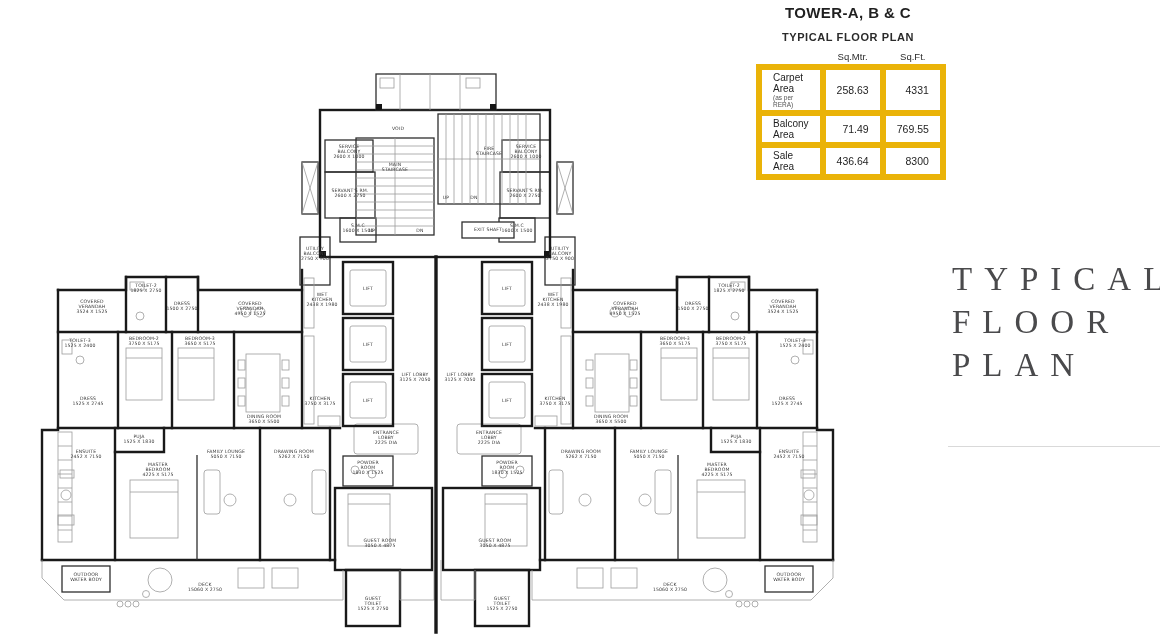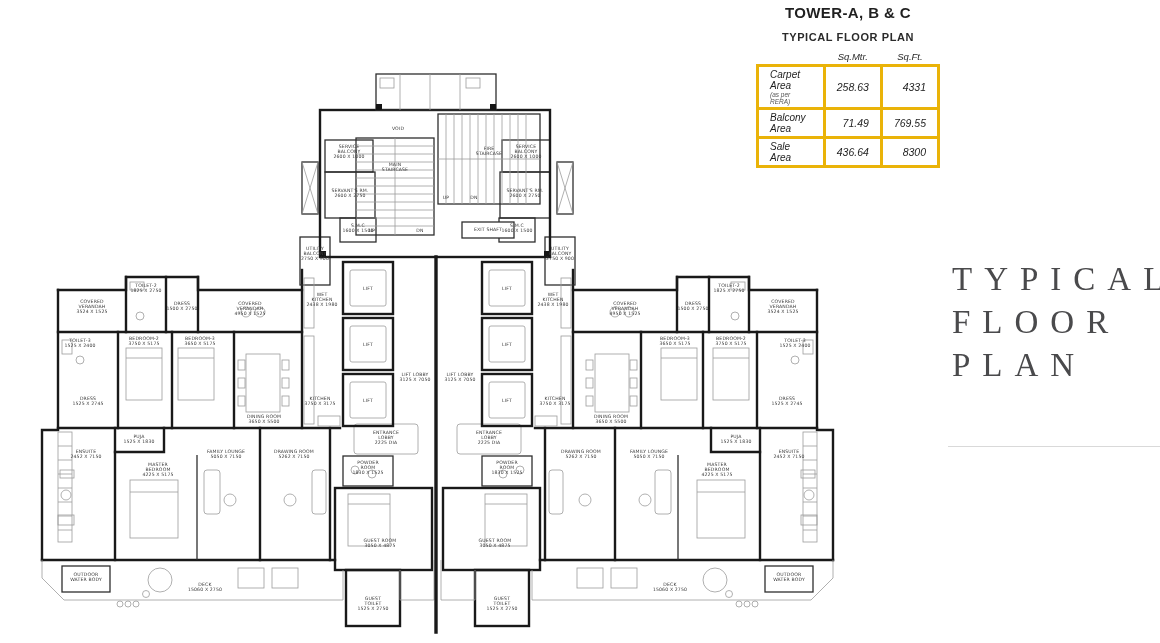--- a/index.html
+++ b/index.html
@@ -14,22 +14,22 @@
   .tn {stroke:#9c9c9c;stroke-width:0.8;fill:none;}
   .bk {fill:#151515;stroke:none;}
   .wh {fill:#ffffff;}
   .lbl{font:4.6px "DejaVu Sans",sans-serif;fill:#3a3a3a;text-anchor:middle;letter-spacing:.15px;}
 
   
   .hdr{position:absolute;left:756px;top:4px;width:184px;text-align:center;}
   .hdr-title{font-size:15px;font-weight:bold;letter-spacing:.4px;color:#1f1f1f;}
   .hdr-sub{font-size:11px;font-weight:bold;letter-spacing:.6px;color:#2a2a2a;margin-top:10px;}
   table.area{border-collapse:collapse;width:100%;margin-top:8px;font-size:10.5px;color:#1e1e1e;}
-  table.area thead th{border:none;font-weight:normal;font-size:9.5px;padding:0 0 2px 0;color:#2a2a2a;font-style:italic;}
-  table.area tbody td{border:3px solid #eab308;padding:2px 11px;font-style:italic;}
+  table.area thead th{border:none;font-weight:normal;font-size:9.5px;padding:0 0 2px 0;color:#2a2a2a;}
+  table.area tbody td{border:6px solid #eab308;padding:2px 11px;}
   td.lab{text-align:left;width:46%;font-size:10px;}
   td.val{text-align:right;width:27%;}
   .sublab{display:block;font-size:6.5px;color:#555;line-height:1.1;}
 
   
   .side-title{position:absolute;left:952px;top:258px;
       font-family:"Liberation Serif",serif;font-size:33px;font-weight:400;
       color:#4a4a4c;letter-spacing:12px;line-height:43px;white-space:nowrap;}
   .side-title span{display:block;}
   .side-divider{position:absolute;left:948px;top:446px;width:212px;height:0;

